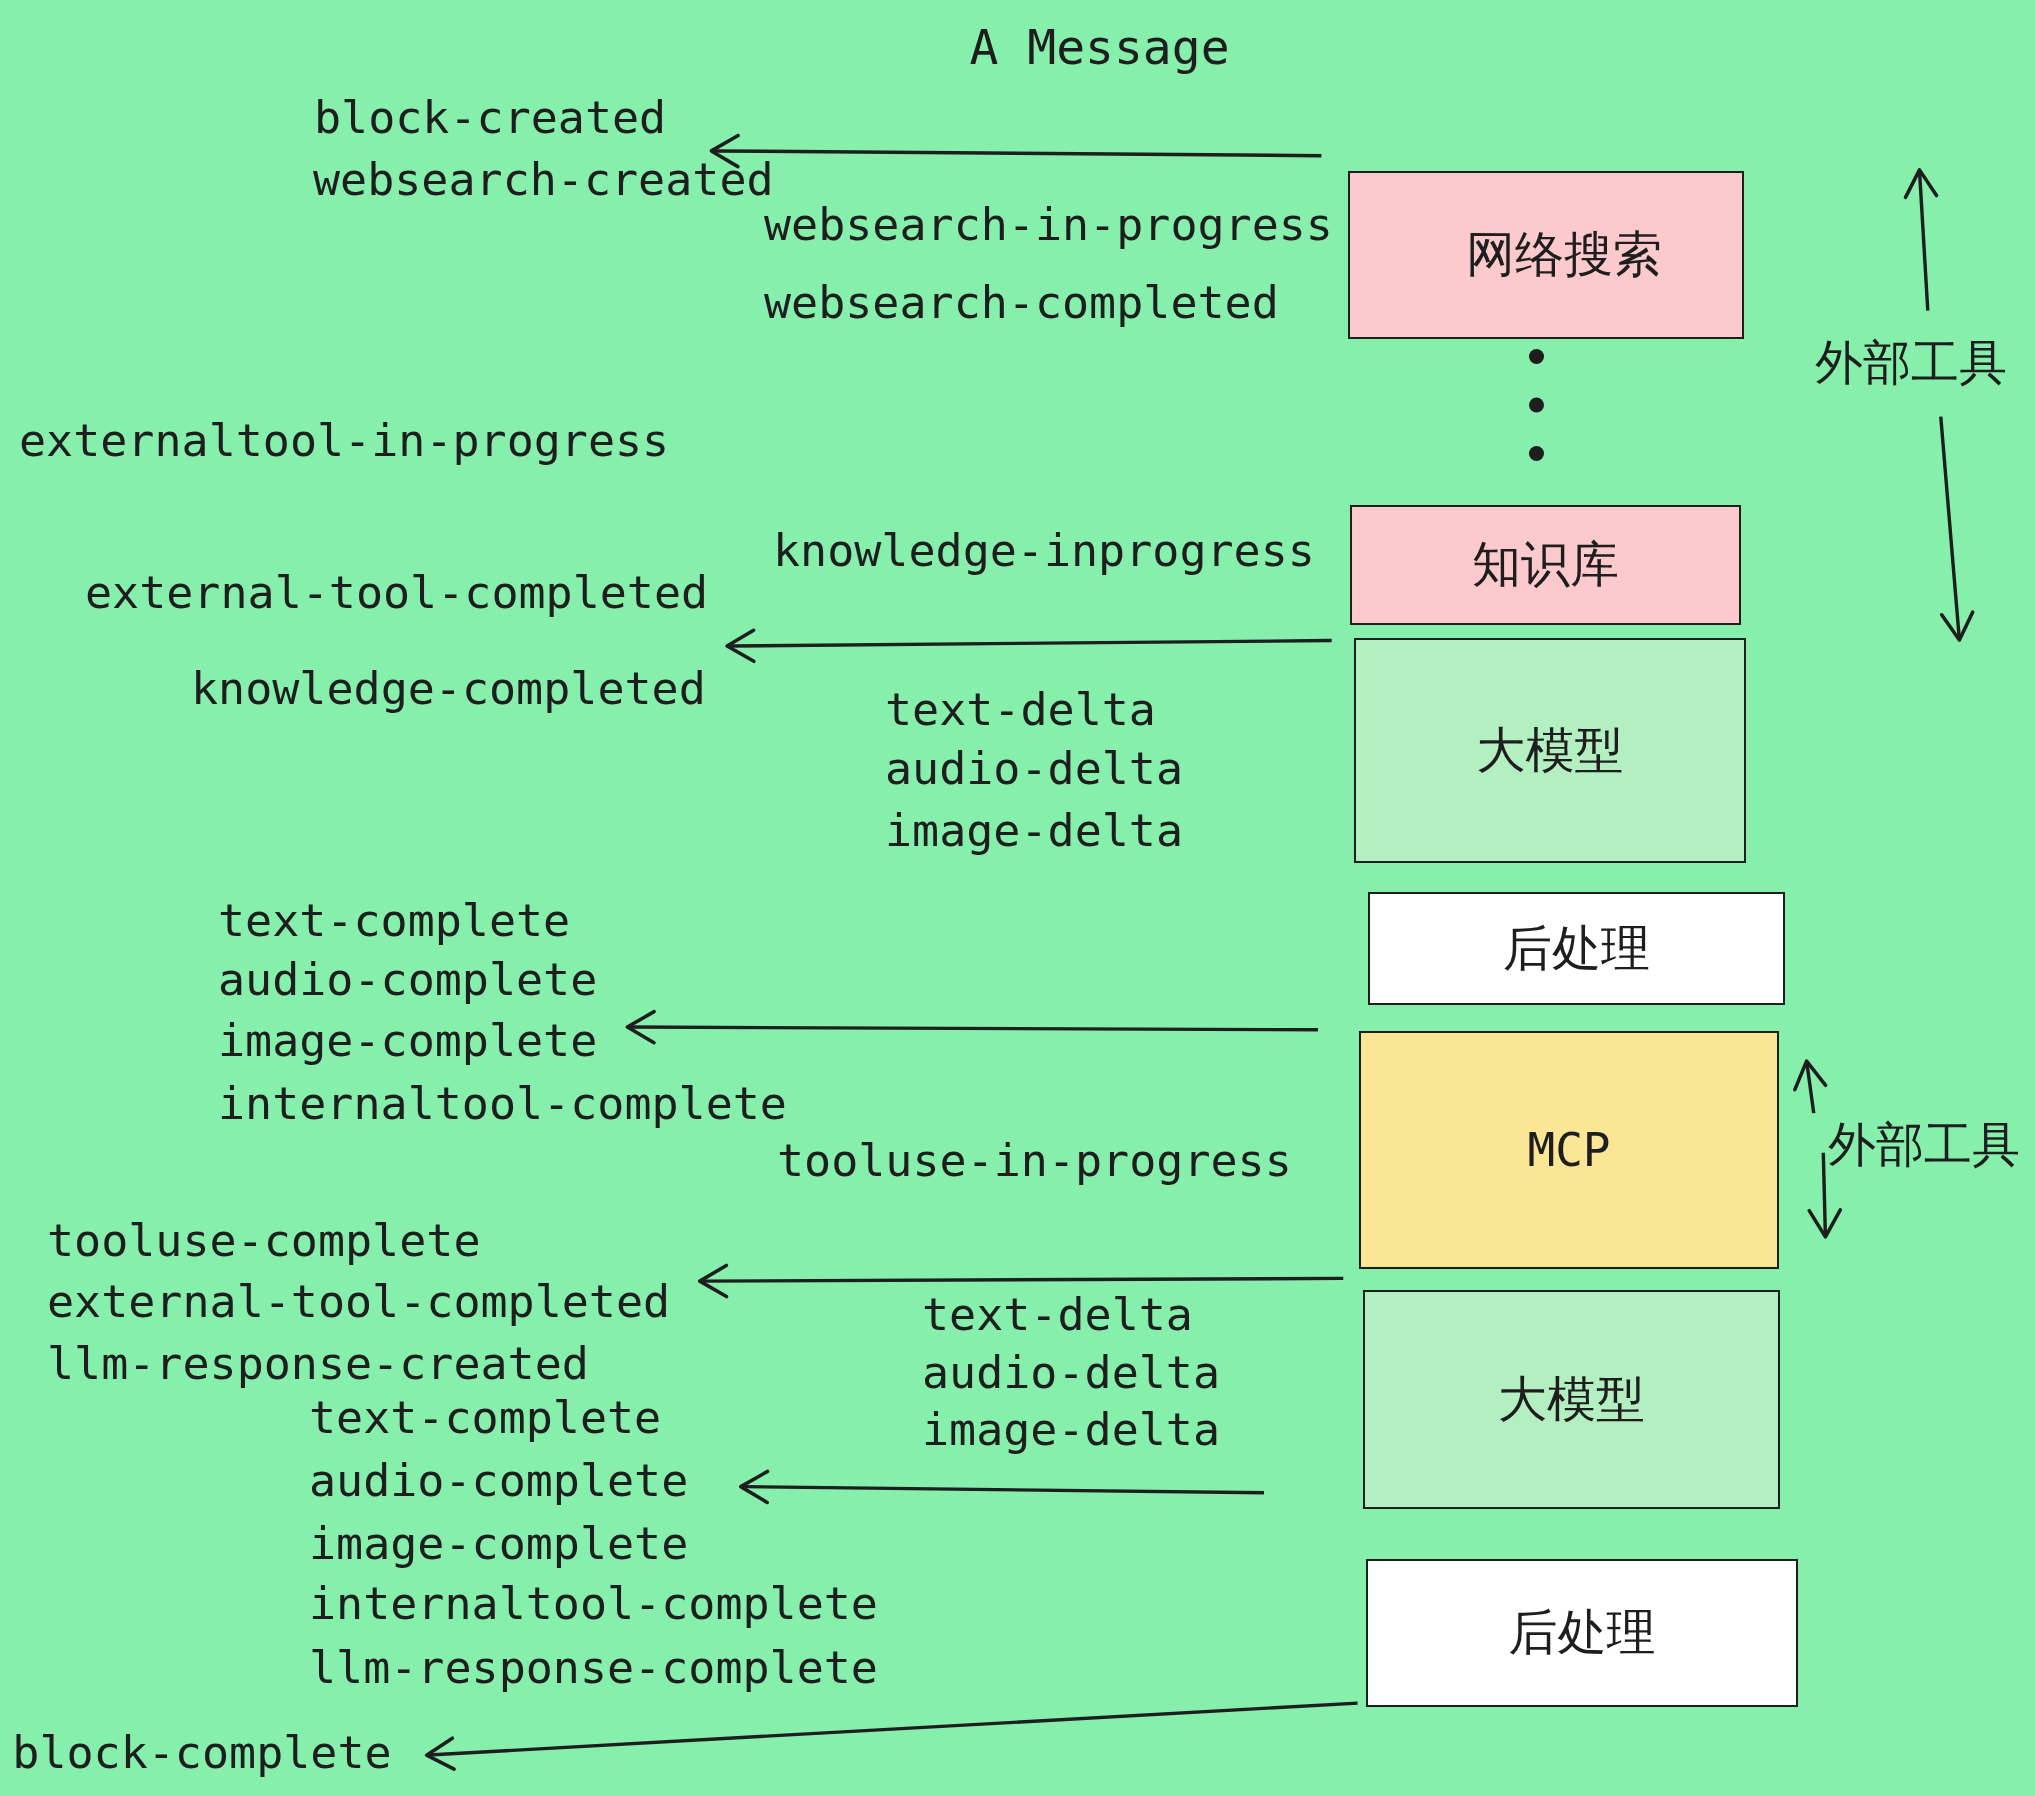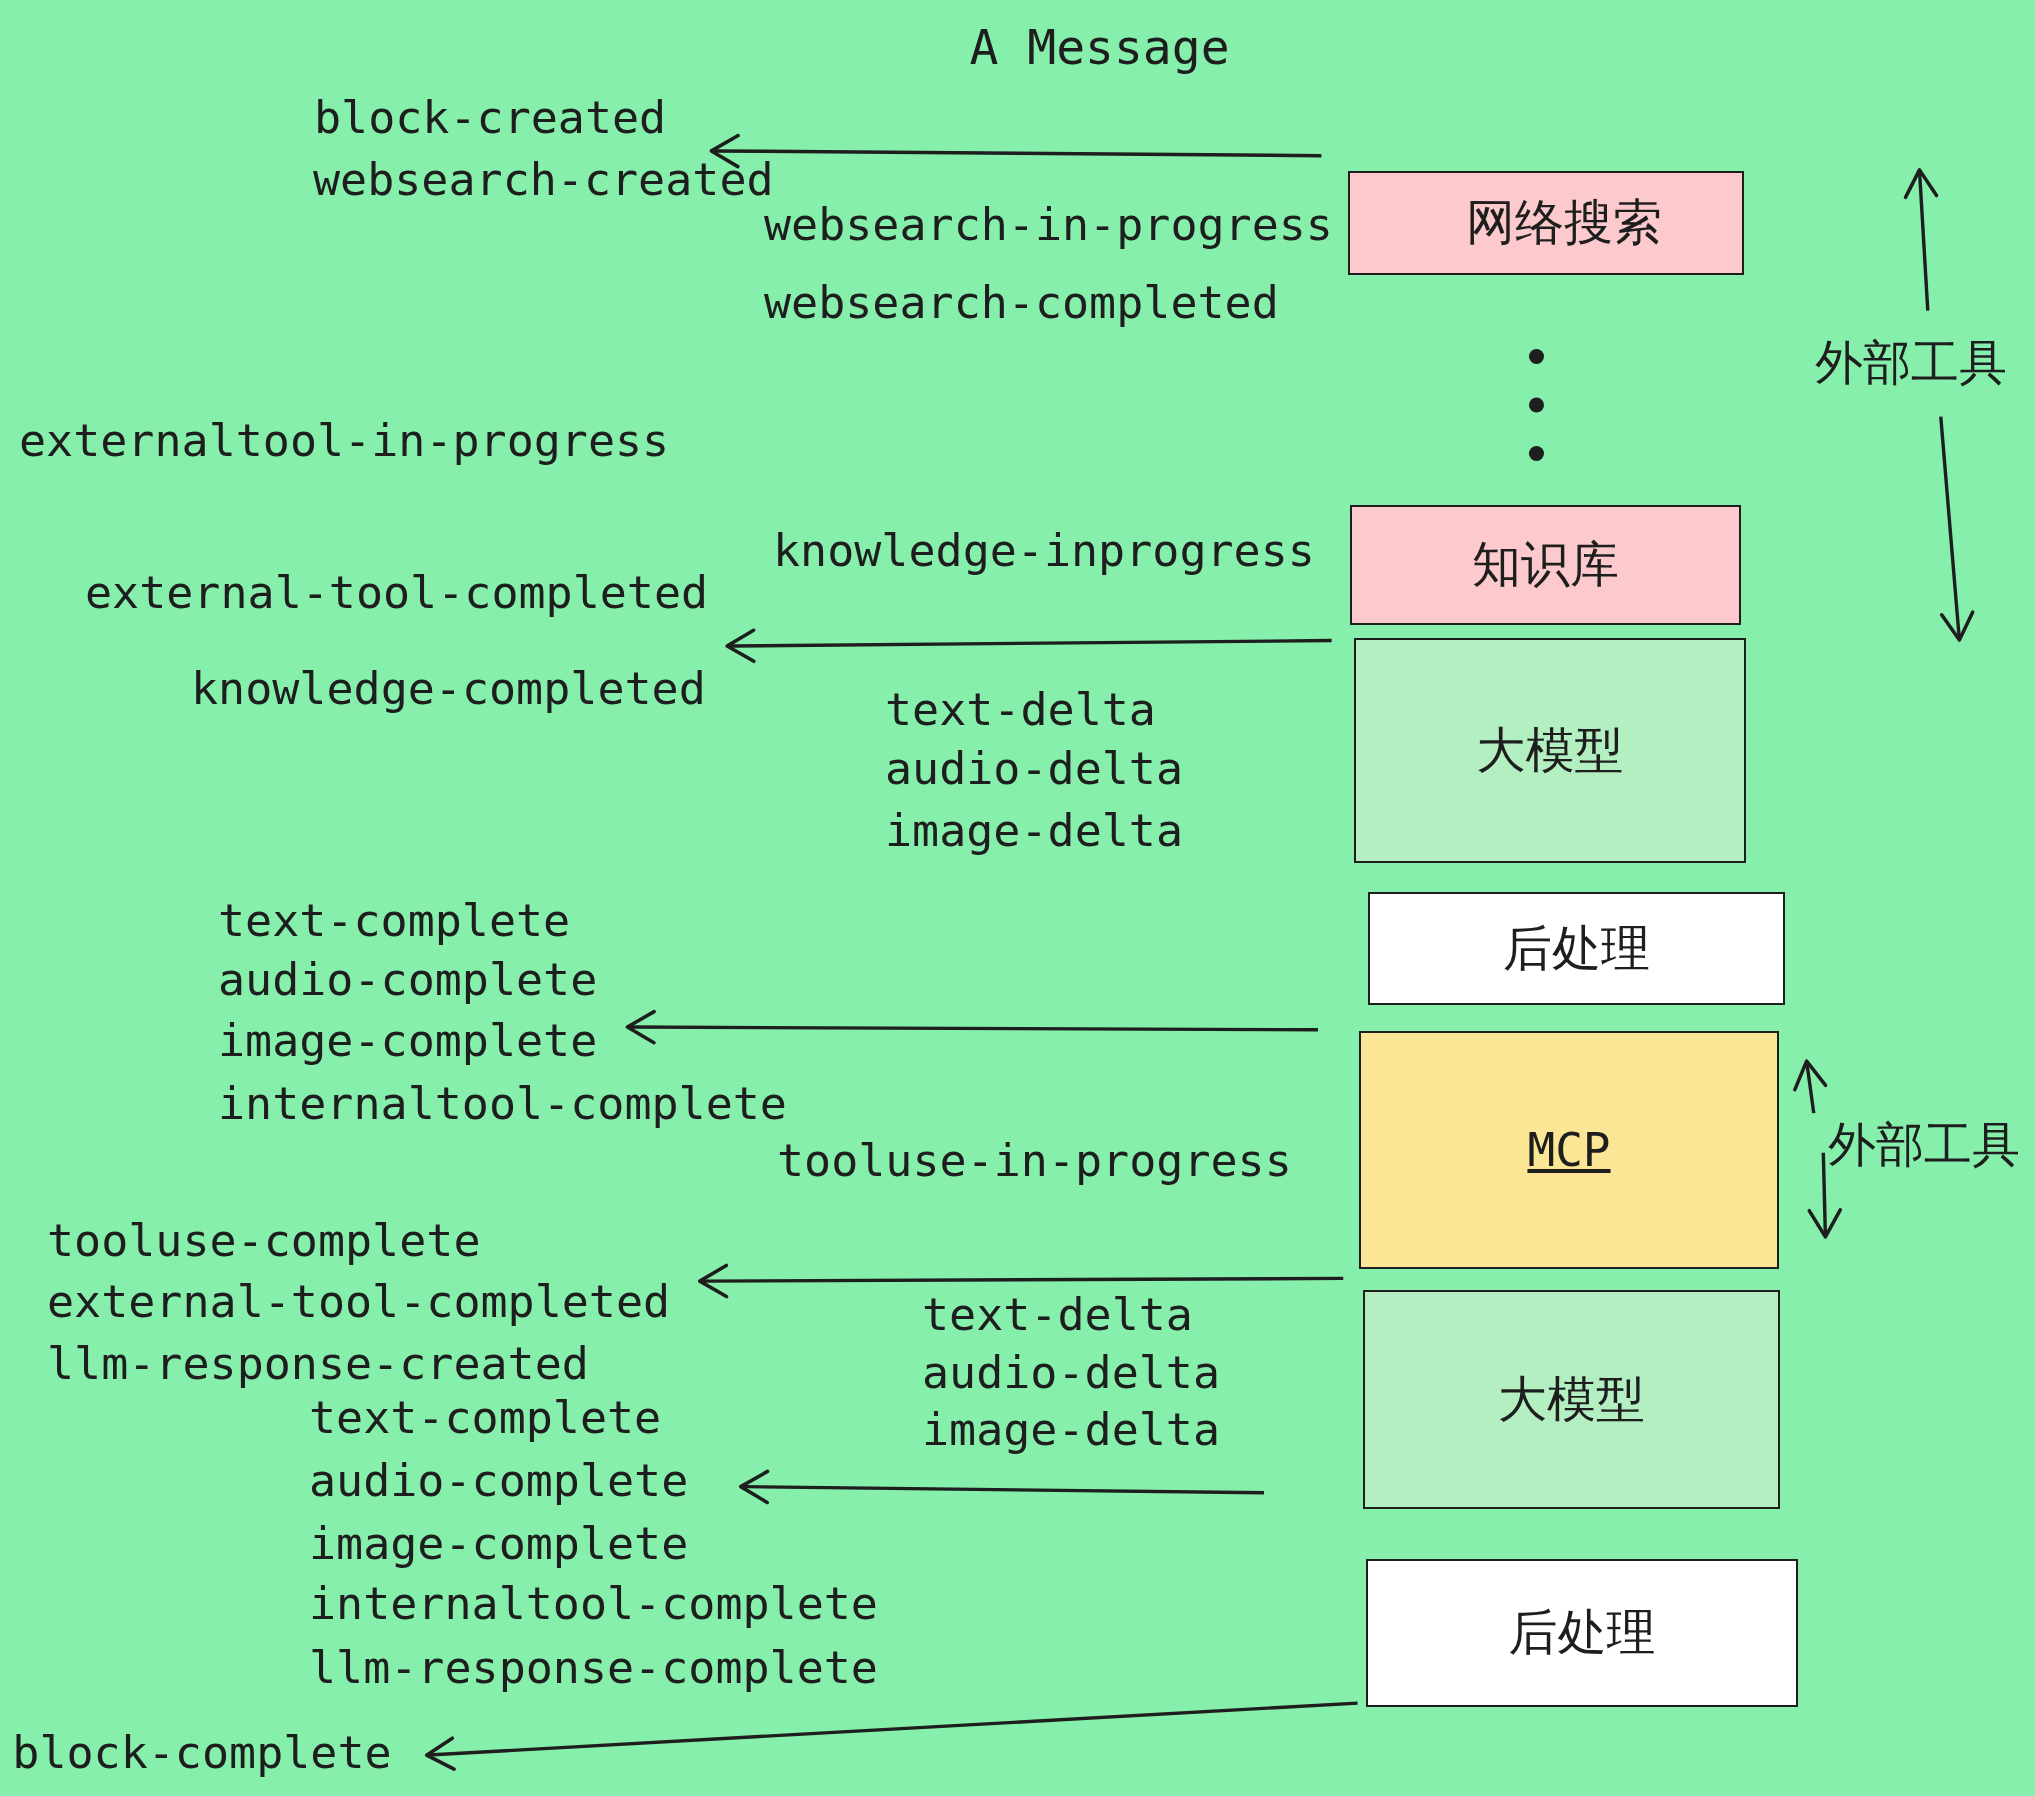--- a/index.html
+++ b/index.html
@@ -66,33 +66,33 @@
     <line x1="2656" y1="1630" x2="2646" y2="1557" stroke="#1e1e1e" stroke-width="5" marker-end="url(#ah)"></line>
     <line x1="2670" y1="1688" x2="2673" y2="1808" stroke="#1e1e1e" stroke-width="5" marker-end="url(#ah)"></line>
 
     <circle cx="2250" cy="522" r="11" fill="#1e1e1e"></circle>
     <circle cx="2250" cy="593" r="11" fill="#1e1e1e"></circle>
     <circle cx="2250" cy="664" r="11" fill="#1e1e1e"></circle>
   </svg>
 
   <div class="title">A Message</div>
 
-  <div class="box" style="left:1348px;top:171px;width:396px;height:104px;background:#FCCACD;padding-left:36px;">
+  <div class="box" style="left:1348px;top:171px;width:396px;height:168px;background:#FCCACD;padding-left:36px;">
     <span>网络搜索</span>
   </div>
   <div class="box" style="left:1350px;top:505px;width:391px;height:120px;background:#FCCACD;justify-content:center;">
     <span>知识库</span>
   </div>
   <div class="box" style="left:1354px;top:638px;width:392px;height:225px;background:#B4EFC2;">
     <span>大模型</span>
   </div>
   <div class="box" style="left:1368px;top:892px;width:417px;height:113px;background:#FFFFFF;">
     <span>后处理</span>
   </div>
-  <div class="box mono" style="left:1359px;top:1031px;width:420px;height:238px;background:#FAE694;text-decoration:underline;">
+  <div class="box mono" style="left:1359px;top:1031px;width:420px;height:238px;background:#FAE694;">
     <span>MCP</span>
   </div>
   <div class="box" style="left:1363px;top:1290px;width:417px;height:219px;background:#B4EFC2;">
     <span>大模型</span>
   </div>
   <div class="box" style="left:1366px;top:1559px;width:432px;height:148px;background:#FFFFFF;">
     <span>后处理</span>
   </div>
 
   <div class="side-label" style="left:1815px;top:331px;">外部工具</div>

